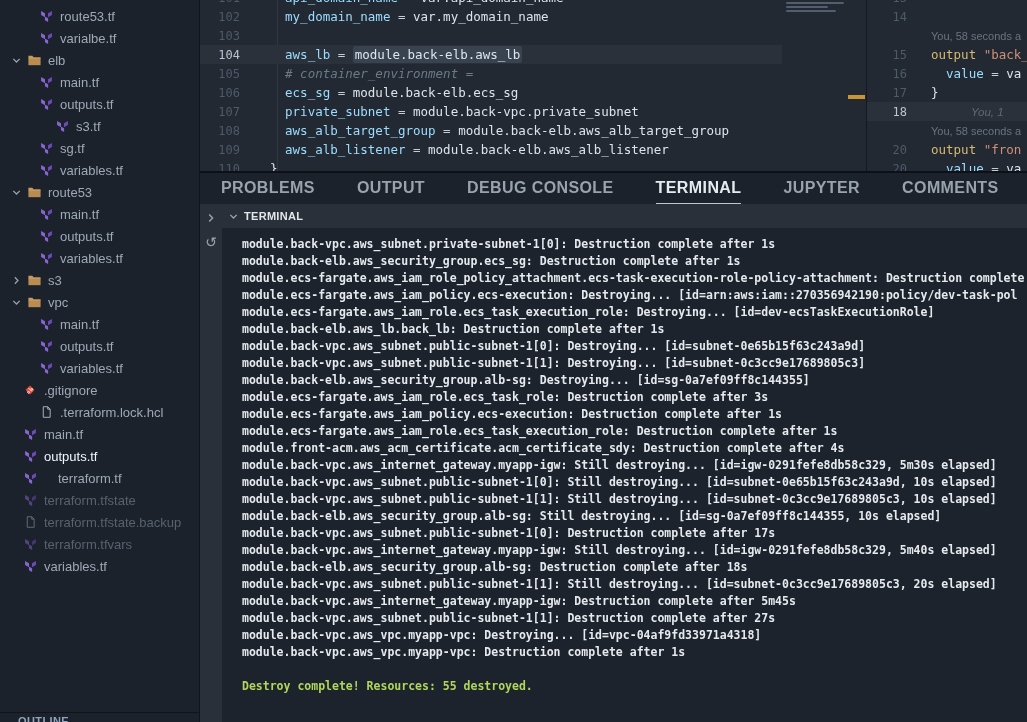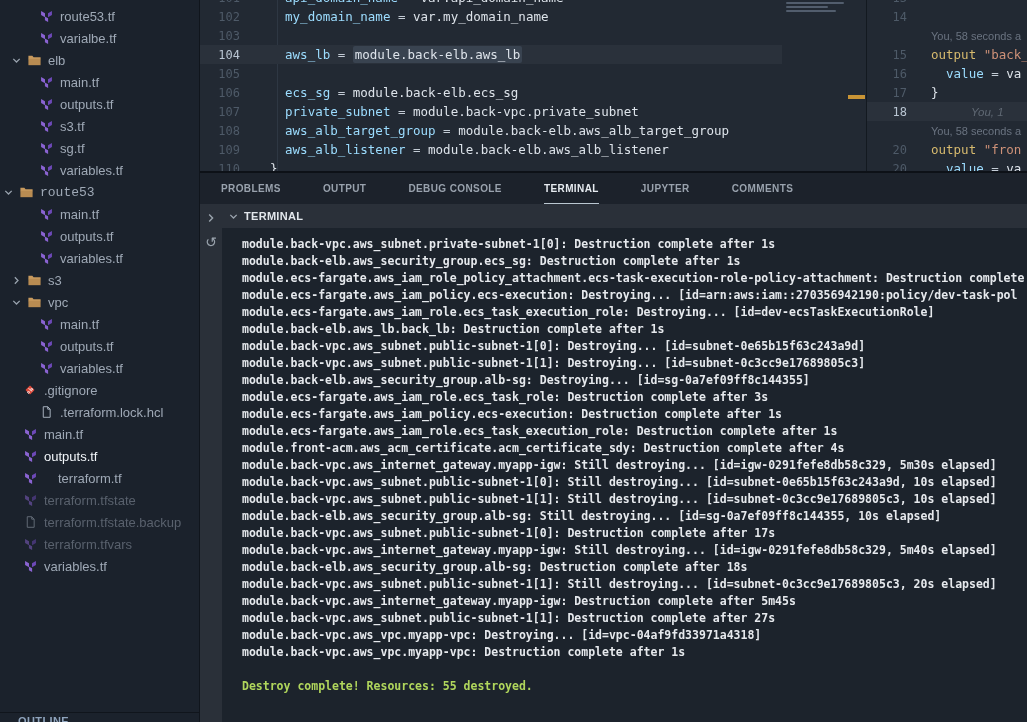--- a/index.html
+++ b/index.html
@@ -44,21 +44,21 @@
   .indent-guide{position:absolute;left:77px;top:0;bottom:0;width:1px;background:#2e3743;}
 
   
   .minimap{position:absolute;left:582px;top:0;width:84px;height:171px;background:#222933;}
   .mini-bar{position:absolute;height:2px;background:rgba(160,180,205,.38);border-radius:1px;}
   .mini-marker{position:absolute;left:66px;top:95px;width:17px;height:4px;background:#c99435;}
 
   
   .panel{position:absolute;left:200px;top:171px;width:827px;height:551px;background:#1c232c;border-top:2px solid #0d1117;}
   .panel-tabs{height:31px;display:flex;align-items:stretch;padding-left:21px;gap:42px;background:#1c222b;}
-  .ptab{display:flex;align-items:center;font-size:10px;font-weight:600;letter-spacing:.4px;color:#99a2ad;cursor:pointer;border-bottom:1px solid transparent;}
+  .ptab{display:flex;align-items:center;font-size:16px;font-weight:600;letter-spacing:.4px;color:#99a2ad;cursor:pointer;border-bottom:1px solid transparent;}
   .ptab.active{color:#e6ebf0;border-bottom:1px solid #bac7d1;}
   .panel-body{position:absolute;left:0;top:31px;right:0;bottom:0;}
   .panel-gutter{position:absolute;left:0;top:0;width:22px;bottom:0;background:#2a3039;display:flex;flex-direction:column;align-items:center;padding-top:6px;gap:8px;}
   .gut-ic{width:16px;height:16px;display:flex;align-items:center;justify-content:center;color:#9aa3ad;cursor:pointer;font-size:14px;}
   .term-header{position:absolute;left:22px;right:0;top:0;height:24px;background:#2a3039;display:flex;align-items:center;padding-left:6px;
                font-size:11px;font-weight:700;letter-spacing:.3px;color:#e2e7ec;}
   .term-header .hchev{margin-right:5px;display:flex;align-items:center;}
   .terminal{position:absolute;left:22px;right:0;top:24px;bottom:0;background:#1c232c;padding:8px 0 0 20px;overflow:hidden;cursor:text;}
   .term-line{height:17px;line-height:17px;font-family:"DejaVu Sans Mono",monospace;font-size:11.5px;font-weight:600;color:#e6e9ed;white-space:pre;}
   .term-line.success{color:#b0d65c;}
@@ -129,21 +129,21 @@
         <div class="tree-row" style="padding-left: 38px;">
           <span class="ic">
             <svg width="15" height="15" viewBox="0 0 16 16">
               <path fill="#8a63d2" d="M2.2 2.2l4.2 2.4v4.2L2.2 6.4z"></path>
               <path fill="#6d49b8" d="M13.8 2.2L9.6 4.6v4.2l4.2-2.4z"></path>
               <path fill="#8a63d2" d="M6.3 7.9l3.4 1.9v4.1l-3.4-1.9z"></path>
             </svg>
           </span>
           <span class="lbl">outputs.tf</span>
         </div>
-        <div class="tree-row" style="padding-left: 38px;">
+        <div class="tree-row" style="padding-left: 38px; margin-left: 16px;">
           <span class="ic">
             <svg width="15" height="15" viewBox="0 0 16 16">
               <path fill="#8a63d2" d="M2.2 2.2l4.2 2.4v4.2L2.2 6.4z"></path>
               <path fill="#6d49b8" d="M13.8 2.2L9.6 4.6v4.2l4.2-2.4z"></path>
               <path fill="#8a63d2" d="M6.3 7.9l3.4 1.9v4.1l-3.4-1.9z"></path>
             </svg>
           </span>
           <span class="lbl">s3.tf</span>
         </div>
         <div class="tree-row" style="padding-left: 38px;">
@@ -159,21 +159,21 @@
         <div class="tree-row" style="padding-left: 38px;">
           <span class="ic">
             <svg width="15" height="15" viewBox="0 0 16 16">
               <path fill="#8a63d2" d="M2.2 2.2l4.2 2.4v4.2L2.2 6.4z"></path>
               <path fill="#6d49b8" d="M13.8 2.2L9.6 4.6v4.2l4.2-2.4z"></path>
               <path fill="#8a63d2" d="M6.3 7.9l3.4 1.9v4.1l-3.4-1.9z"></path>
             </svg>
           </span>
           <span class="lbl">variables.tf</span>
         </div>
-        <div class="tree-row" style="padding-left: 0; font-family: Liberation Mono, monospace;">
+        <div class="tree-row" style="padding-left: 8px;">
           <span class="chev">
             <svg width="11" height="11" viewBox="0 0 12 12">
               <path d="M2.5 4.2L6 7.7l3.5-3.5" stroke="#99a3ae" stroke-width="1.4" fill="none"></path>
             </svg>
           </span>
           <span class="ic">
             <svg width="15" height="15" viewBox="0 0 16 16">
               <path fill="#c89a5e" d="M1.5 3h4.2L7 4.6h7.5v2H1.5z"></path>
               <path fill="#b98c52" d="M1.5 6.2h13v6.8h-13z"></path>
             </svg>
@@ -360,21 +360,21 @@
   </aside>
 
   <div class="editors">
     <div class="code-pane pane-left">
       <div class="indent-guide"></div>
       <div class="code-inner" id="code-left">
           <div class="code-row"><span class="num">101</span><span class="body"><span class="tok-sp">  </span><span class="tok-ident">api_domain_name</span><span class="tok-op"> = </span><span class="tok-val">var.api_domain_name</span></span></div>
           <div class="code-row"><span class="num">102</span><span class="body"><span class="tok-sp">  </span><span class="tok-ident">my_domain_name</span><span class="tok-op"> = </span><span class="tok-val">var.my_domain_name</span></span></div>
           <div class="code-row"><span class="num">103</span><span class="body"></span></div>
           <div class="code-row curline"><span class="num cur">104</span><span class="body"><span class="tok-sp">  </span><span class="tok-ident">aws_lb</span><span class="tok-op"> = </span><span class="tok-val tok-hl">module.back-elb.aws_lb</span></span></div>
-          <div class="code-row"><span class="num">105</span></div>
+          <div class="code-row"><span class="num">105</span><span class="body"><span class="tok-sp">  </span><span class="tok-comment"># container_environment =</span></span></div>
           <div class="code-row"><span class="num">106</span><span class="body"><span class="tok-sp">  </span><span class="tok-ident">ecs_sg</span><span class="tok-op"> = </span><span class="tok-val">module.back-elb.ecs_sg</span></span></div>
           <div class="code-row"><span class="num">107</span><span class="body"><span class="tok-sp">  </span><span class="tok-ident">private_subnet</span><span class="tok-op"> = </span><span class="tok-val">module.back-vpc.private_subnet</span></span></div>
           <div class="code-row"><span class="num">108</span><span class="body"><span class="tok-sp">  </span><span class="tok-ident">aws_alb_target_group</span><span class="tok-op"> = </span><span class="tok-val">module.back-elb.aws_alb_target_group</span></span></div>
           <div class="code-row"><span class="num">109</span><span class="body"><span class="tok-sp">  </span><span class="tok-ident">aws_alb_listener</span><span class="tok-op"> = </span><span class="tok-val">module.back-elb.aws_alb_listener</span></span></div>
           <div class="code-row"><span class="num">110</span><span class="body"><span class="tok-val">}</span></span></div>
         </div>
     </div>
     <div class="minimap">
       <div class="mini-bar" style="left:4px;top:2px;width:58px"></div>
       <div class="mini-bar" style="left:4px;top:6px;width:42px"></div>

